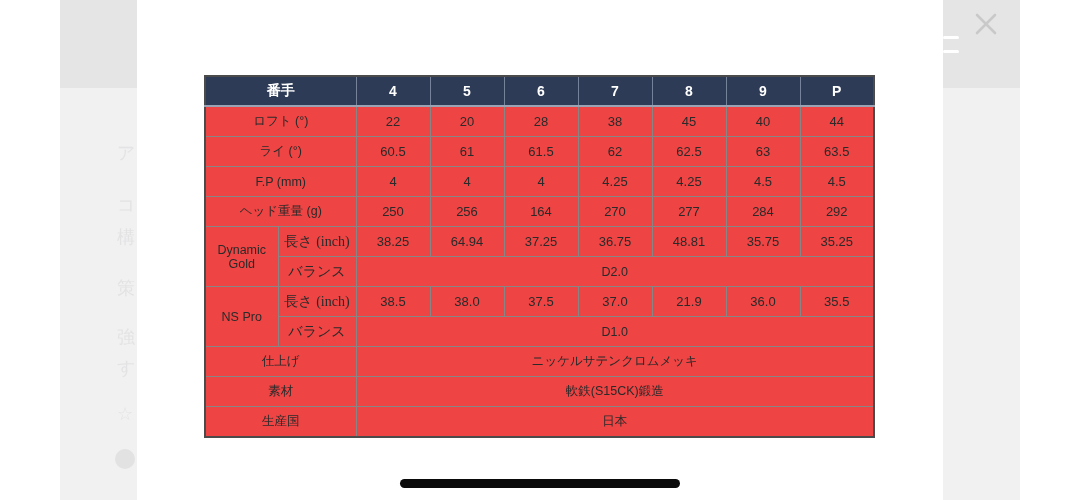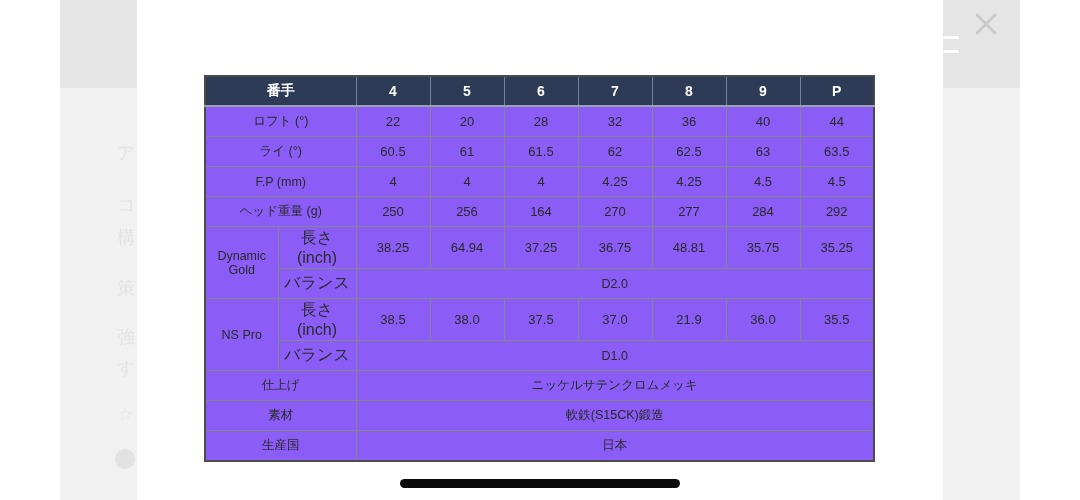--- a/index.html
+++ b/index.html
@@ -40,24 +40,24 @@
     font-family:"Liberation Sans","DejaVu Sans",sans-serif;
   }
   .spec-table th{
     background:#2d3b56;color:#ffffff;font-weight:bold;font-size:14px;
     height:26px;text-align:center;vertical-align:middle;
     border-right:1px solid #76819a;border-bottom:2px solid #9aa3b3;
   }
   .spec-table td{
     border:1px solid #868686;
     height:27px;text-align:center;vertical-align:middle;
-    color:#2a2a2a;font-size:13px;background:#8b5cf6;
+    color:#2a2a2a;font-size:13px;background:#ef4444;
   }
   .spec-table td.lbl{font-size:12.5px;}
-  .spec-table td.sub{font-size:16px;}
+  .spec-table td.sub{font-size:14px;font-family:Liberation Serif, serif;}
   .spec-table td.spanval{font-size:12.5px;margin-left:43px;}
   
   .home-indicator{
     position:absolute;left:400px;top:479px;width:280px;height:9px;
     background:#0a0a0a;border-radius:5px;
   }
 </style>
 </head>
 <body>
 
@@ -116,22 +116,22 @@
           <th>9</th>
           <th>P</th>
         </tr>
       </thead>
       <tbody>
         <tr>
           <td class="lbl" colspan="2">ロフト (°)</td>
           <td class="val">22</td>
           <td class="val">20</td>
           <td class="val">28</td>
-          <td class="val">32</td>
-          <td class="val">36</td>
+          <td class="val">38</td>
+          <td class="val">45</td>
           <td class="val">40</td>
           <td class="val">44</td>
         </tr>
         <tr>
           <td class="lbl" colspan="2">ライ (°)</td>
           <td class="val">60.5</td>
           <td class="val">61</td>
           <td class="val">61.5</td>
           <td class="val">62</td>
           <td class="val">62.5</td>

